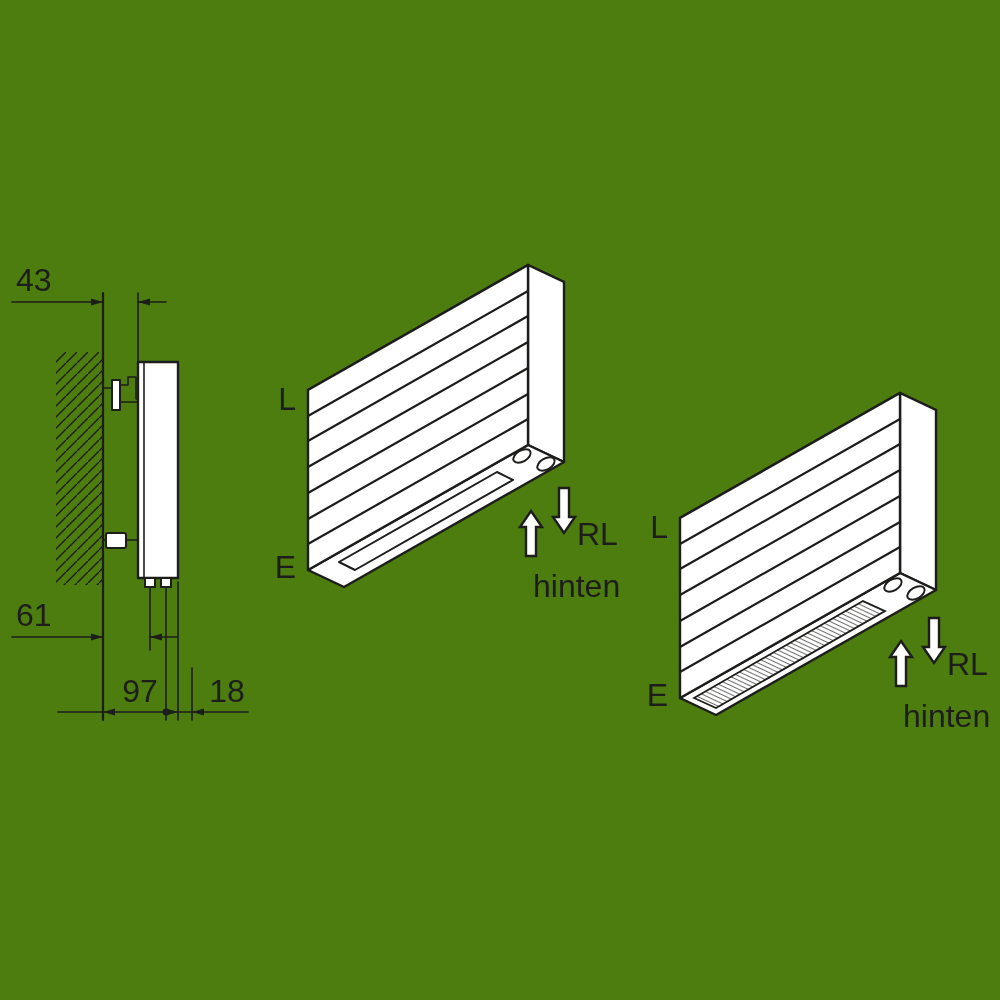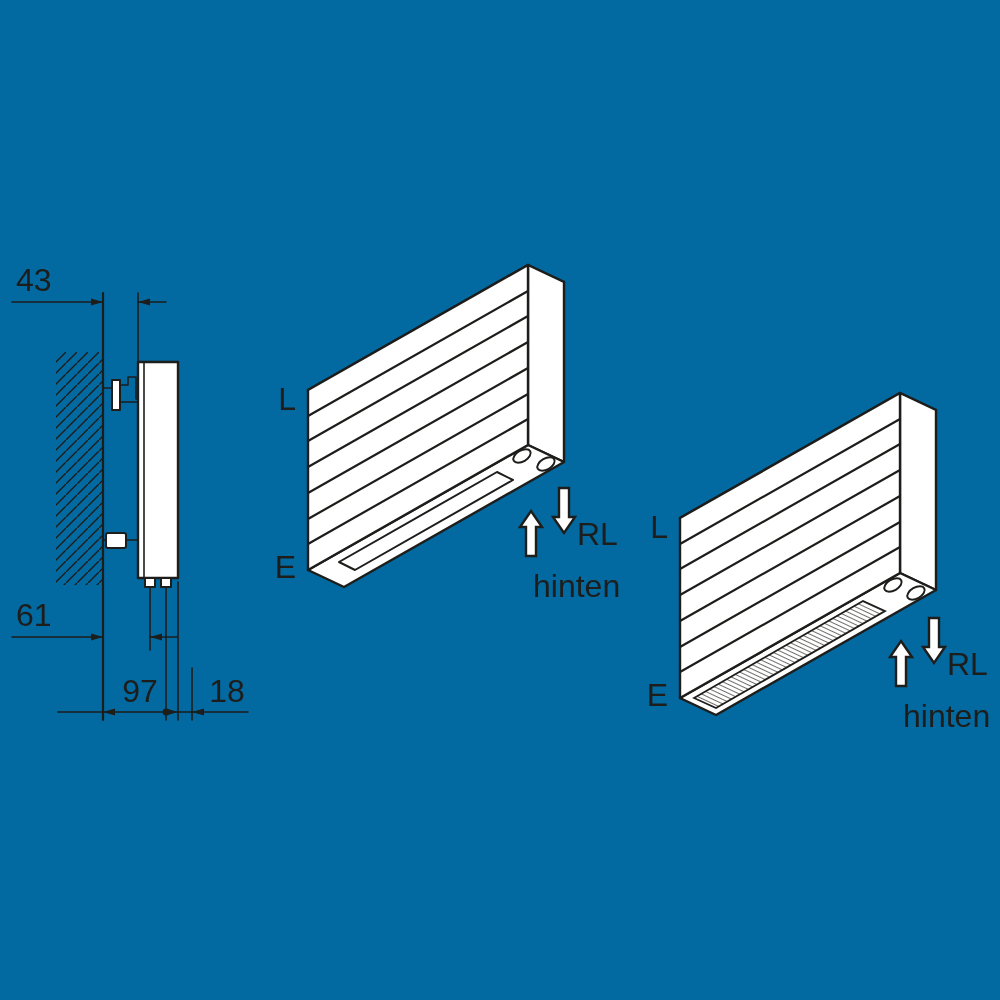--- a/index.html
+++ b/index.html
@@ -4,21 +4,21 @@
 <style>
   html, body {
     margin: 0;
     padding: 0;
     background: #ffffff;
   }
   .canvas {
     position: relative;
     width: 1000px;
     height: 1000px;
-    background: #0369a1;
+    background: #4d7c0f;
     overflow: hidden;
   }
   svg { display: block; }
   .ln   { fill: none; stroke: #1d1d1b; stroke-width: 2.2; stroke-linejoin: round; stroke-linecap: round; }
   .thin { fill: none; stroke: #1d1d1b; stroke-width: 1.6; stroke-linejoin: round; stroke-linecap: round; }
   .face { fill: #ffffff; stroke: #1d1d1b; stroke-width: 2.4; stroke-linejoin: round; }
   .facethin { fill: #ffffff; stroke: #1d1d1b; stroke-width: 2; stroke-linejoin: round; }
   .solid { fill: #1d1d1b; stroke: none; }
   .hollow-arrow { fill: #ffffff; stroke: #1d1d1b; stroke-width: 2.4; stroke-linejoin: miter; }
   .txt {

